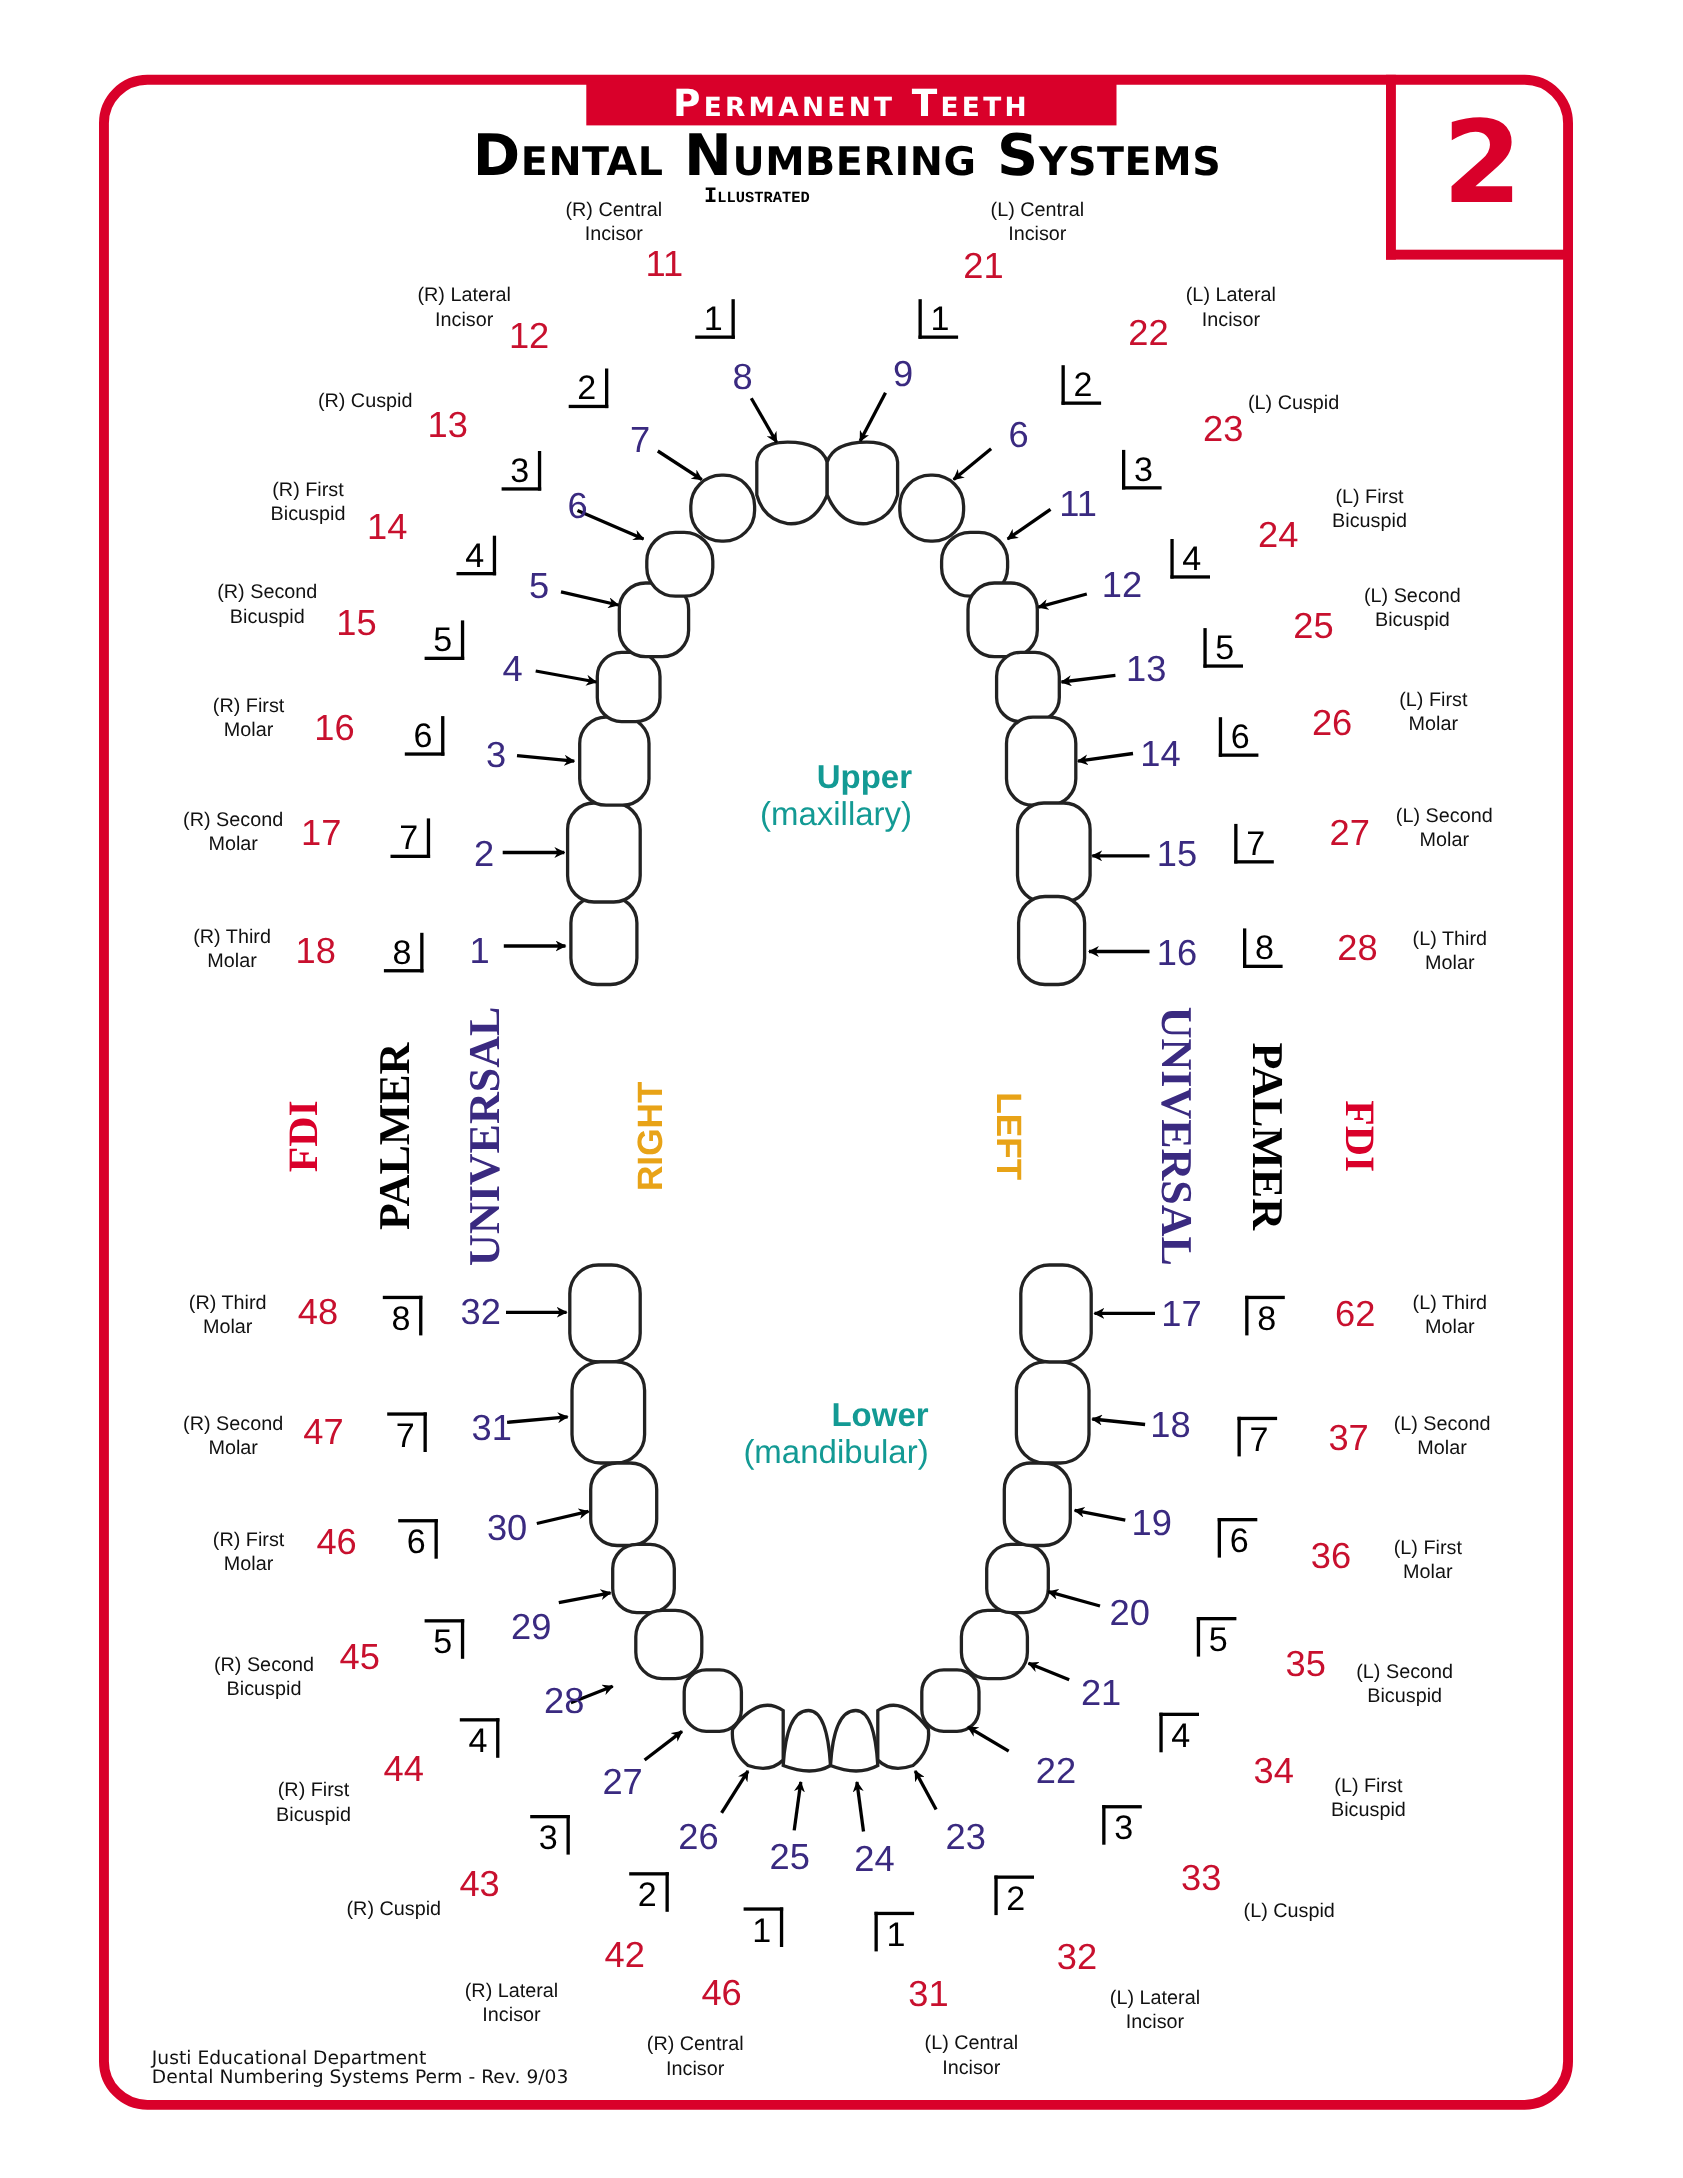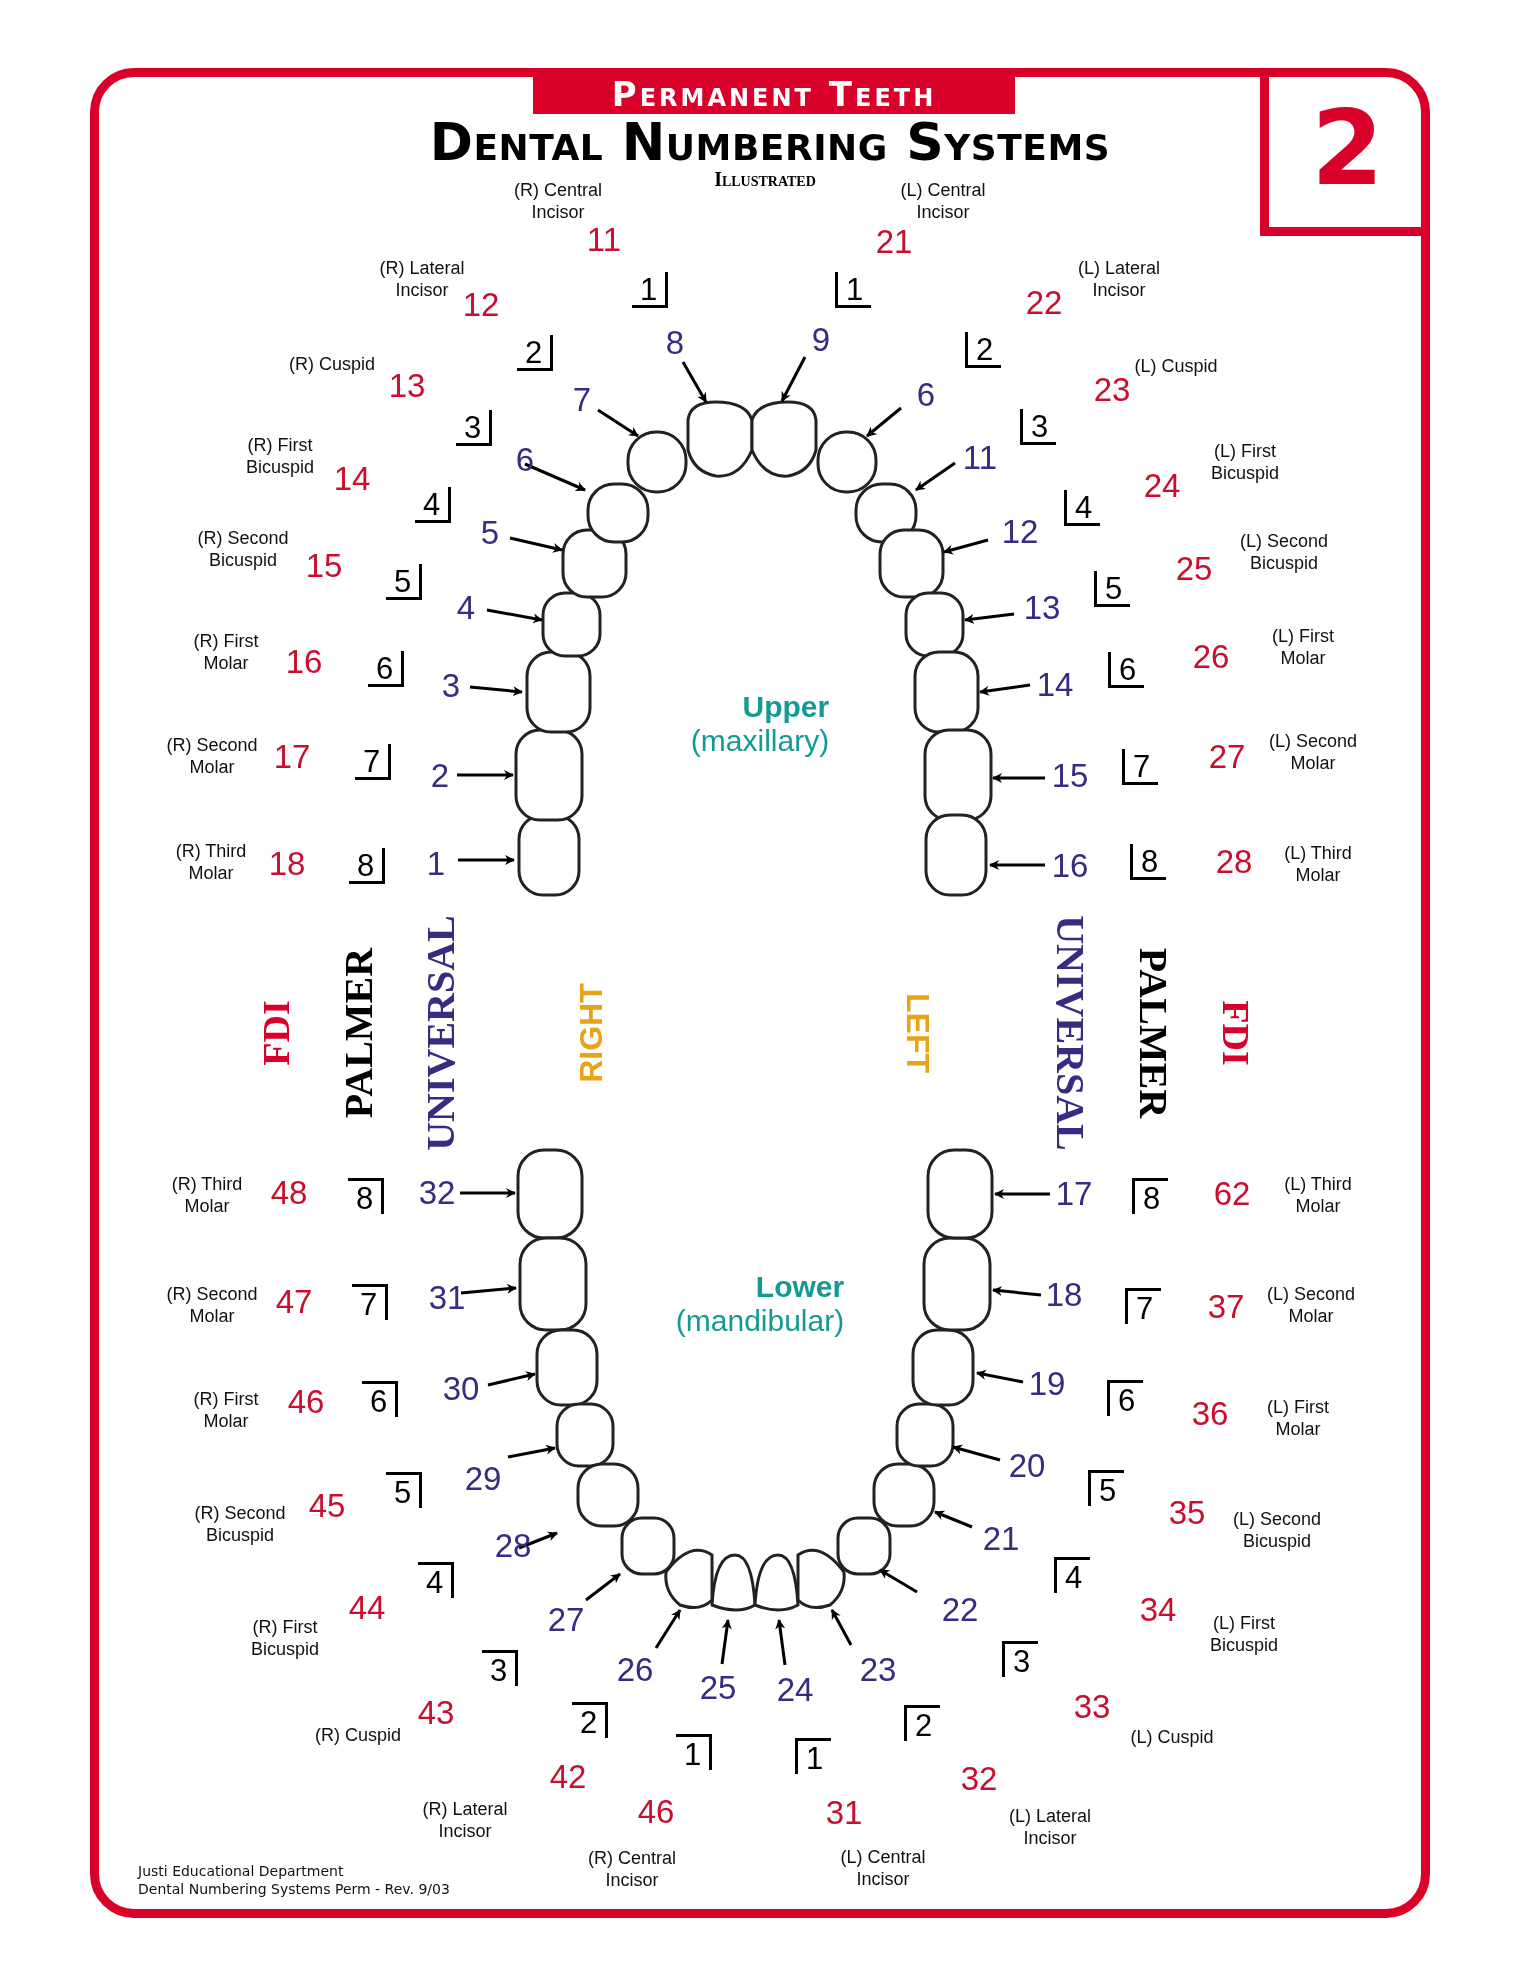--- a/index.html
+++ b/index.html
@@ -1,38 +1,38 @@
 <!DOCTYPE html>
 <html><head>
 <meta charset="utf-8">
 <style>
   html, body { margin:0; padding:0; background:#ffffff; }
   body { width:1530px; height:1980px; position:relative; overflow:hidden; font-family:"Liberation Sans", sans-serif; }
   .frame { position:absolute; left:90px; top:68px; width:1340px; height:1850px; border:9px solid #d9002a; border-radius:44px; box-sizing:border-box; }
   .title-band { position:absolute; left:533px; top:74px; width:482px; height:40px; background:#d9002a; color:#fff; font-family:"DejaVu Sans", sans-serif; font-weight:bold; font-size:34px; letter-spacing:3px; text-align:center; line-height:40px; font-variant:small-caps; }
   .main-title { position:absolute; left:370px; top:112px; width:800px; text-align:center; font-family:"DejaVu Sans", sans-serif; font-weight:bold; font-size:52px; color:#000; font-variant:small-caps; letter-spacing:0.5px; }
-  .sub-title { position:absolute; left:640px; top:168px; width:250px; text-align:center; font-family:Liberation Serif, serif; font-weight:bold; font-size:20px; color:#000; font-variant:small-caps; }
+  .sub-title { position:absolute; left:640px; top:168px; width:250px; font-family:Liberation Mono, monospace; font-weight:bold; font-size:20px; color:#000; font-variant:small-caps; }
   .page-box { position:absolute; left:1260px; top:68px; width:170px; height:168px; border-left:9px solid #d9002a; border-bottom:9px solid #d9002a; box-sizing:border-box; }
   .page-num { position:absolute; left:1265px; top:88px; width:165px; text-align:center; font-family:"DejaVu Sans", sans-serif; font-weight:bold; font-size:104px; color:#d9002a; line-height:120px; }
   .lbl { position:absolute; font-size:18px; color:#111; text-align:center; line-height:22px; white-space:pre; transform:translate(-50%,-50%); }
   .fdi { position:absolute; font-size:33px; color:#c8102e; transform:translate(-50%,-50%); }
   .uni { position:absolute; font-size:33px; color:#3a2a80; transform:translate(-50%,-50%); }
   .pal { position:absolute; font-size:31px; color:#000; width:36px; height:36px; line-height:36px; text-align:center; transform:translate(-50%,-50%); box-sizing:border-box; }
   .pal.ur { border-right:3px solid #000; border-bottom:3px solid #000; }
   .pal.ul { border-left:3px solid #000; border-bottom:3px solid #000; }
   .pal.lr { border-right:3px solid #000; border-top:3px solid #000; }
   .pal.ll { border-left:3px solid #000; border-top:3px solid #000; }
   .vert { position:absolute; font-family:"Liberation Serif", serif; font-weight:bold; white-space:nowrap; transform-origin:center center; }
   .vert.up { transform:translate(-50%,-50%) rotate(-90deg); }
   .vert.down { transform:translate(-50%,-50%) rotate(90deg); }
   .side { position:absolute; font-family:"Liberation Sans", sans-serif; font-weight:bold; font-size:32px; color:#e8a317; white-space:nowrap; }
   .arch-label { position:absolute; text-align:right; color:#139a94; transform:translate(-50%,0); }
   .arch-label .b { font-weight:bold; font-size:30px; display:block; }
   .arch-label .s { font-size:30px; display:block; }
-  .footer { position:absolute; left:138px; top:1862px; font-family:"DejaVu Sans", sans-serif; font-size:14px; color:#111; line-height:18px; }
+  .footer { position:absolute; left:138px; top:1862px; font-family:"DejaVu Sans", sans-serif; font-size:17px; color:#111; line-height:18px; }
   svg.teeth { position:absolute; left:0; top:0; }
 </style>
 </head>
 <body>
 
 <div class="frame"></div>
 <div class="title-band">Permanent Teeth</div>
 <div class="main-title">Dental Numbering Systems</div>
 <div class="sub-title">Illustrated</div>
 <div class="page-box"></div>

